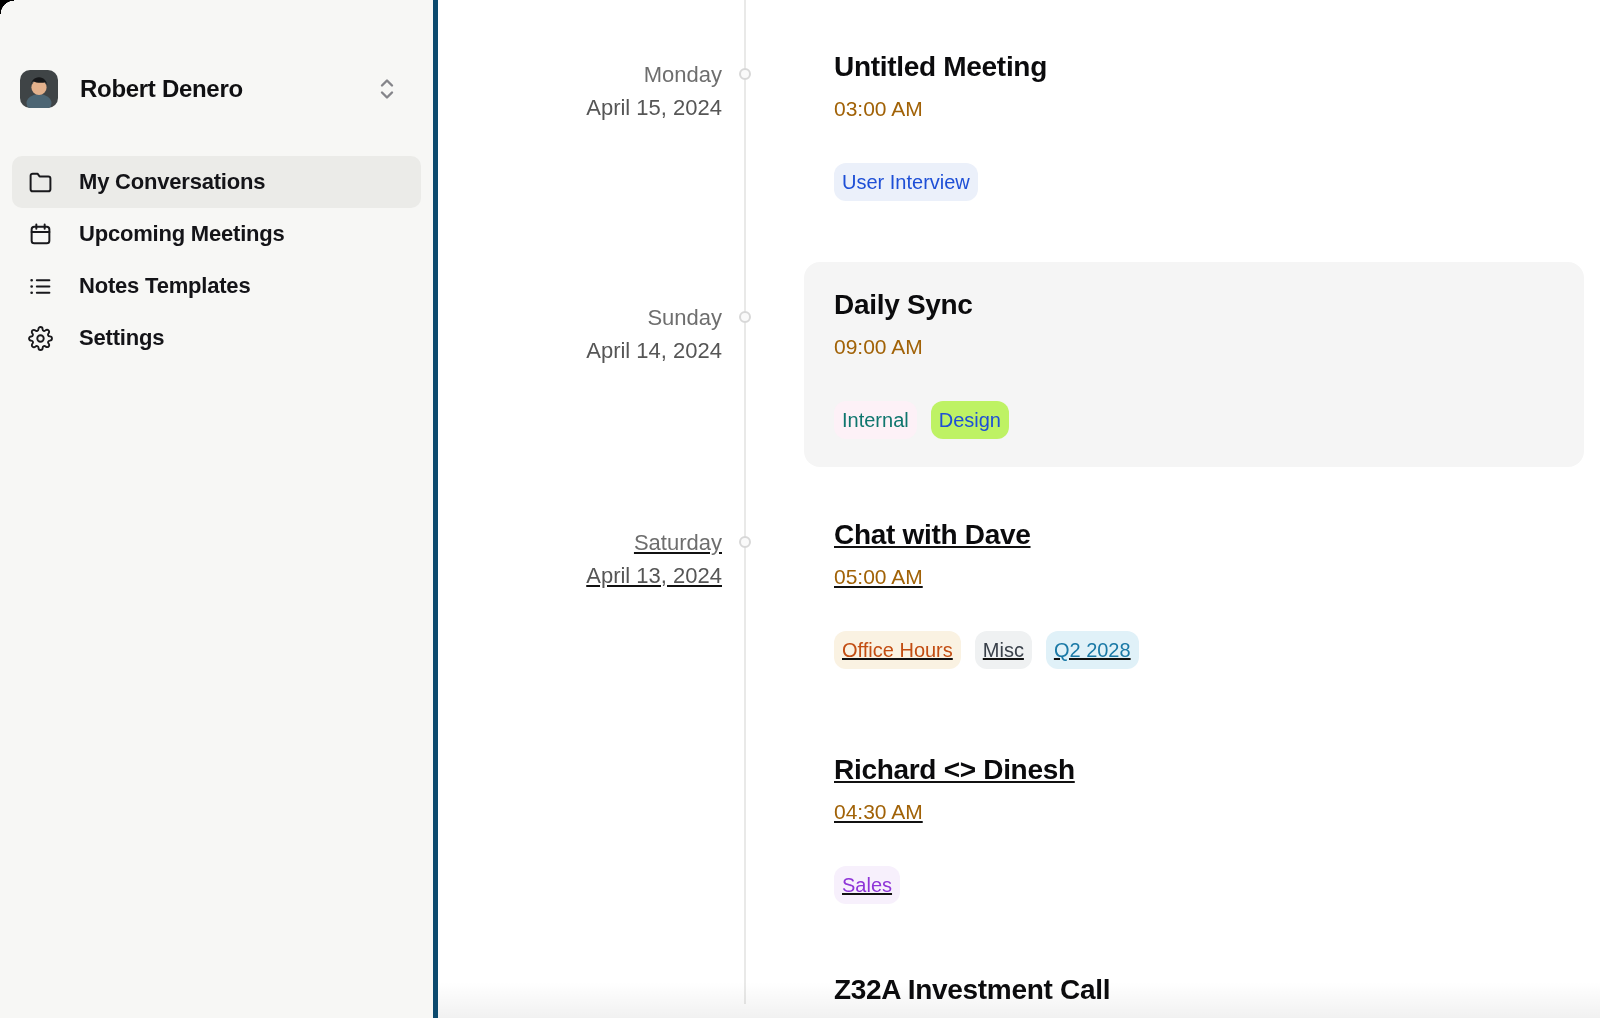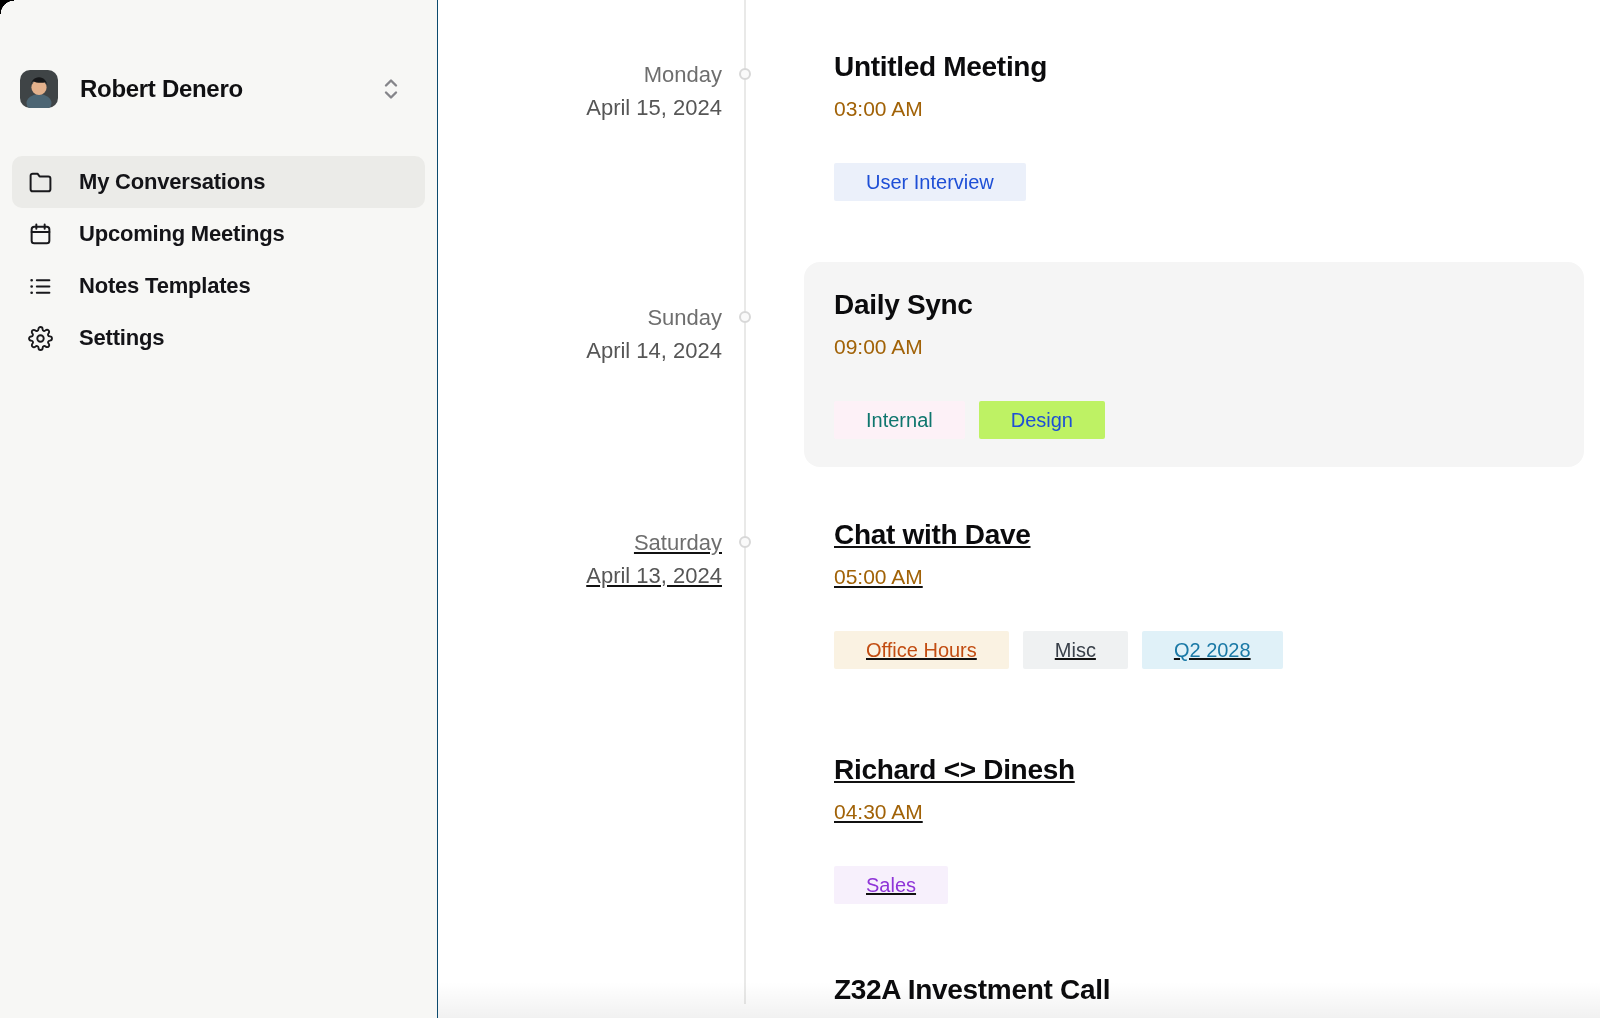--- a/index.html
+++ b/index.html
@@ -7,21 +7,21 @@
   body { font-family:"Liberation Sans", sans-serif; background:#fff; color:#111; }
   .app { position:relative; width:1600px; height:1018px; display:flex; background:#fff; }
 
   
   .corner-tl { position:absolute; top:0; left:0; width:14px; height:14px; z-index:9;
     background:radial-gradient(circle at 14px 14px, rgba(0,0,0,0) 13px, #000 13.5px); pointer-events:none; }
   .bottom-vignette { position:absolute; left:0; right:0; bottom:0; height:36px; z-index:8;
     background:linear-gradient(rgba(0,0,0,0), rgba(0,0,0,0.055)); pointer-events:none; }
 
   
-  .sidebar { width:438px; min-width:438px; height:100%; background:#f7f7f5; border-right:1px solid #0c4a6e; }
+  .sidebar { width:438px; min-width:438px; height:100%; background:#f7f7f5; border-right:5px solid #0c4a6e; }
   .profile { position:relative; display:flex; align-items:center; margin:70px 20px 0 20px; cursor:pointer; }
   .avatar { width:38px; height:38px; border-radius:10px; overflow:hidden; flex:none; }
   .avatar svg { display:block; }
   .profile-name { margin-left:22px; font-size:24px; font-weight:700; color:#101012; letter-spacing:-0.3px; }
   .chevron-updown { position:absolute; right:16px; top:50%; transform:translateY(-50%); color:#85858a; display:flex; }
 
   .nav { margin-top:48px; }
   .nav-item { display:flex; align-items:center; height:52px; margin:0 12px; padding:0 15px; border-radius:10px; cursor:pointer; }
   .nav-item.selected { background:#ebebe8; }
   .nav-icon { width:26px; height:26px; color:#19191c; flex:none; display:flex; align-items:center; justify-content:center; }
@@ -49,21 +49,21 @@
   .dot-plain { top:16px; }
   .dot-card { top:49px; }
 
   .meetings-col { flex:1; margin-left:58px; margin-right:16px; }
   .meeting { padding:0 30px; }
   .meeting.card { background:#f5f5f5; border-radius:16px; padding:28px 30px; }
   .meeting + .meeting { margin-top:86px; }
   .m-title { font-size:28px; font-weight:700; color:#0b0b0d; line-height:30px; letter-spacing:-0.3px; }
   .m-time { margin-top:13px; font-size:21px; color:#a16207; line-height:28px; }
   .m-tags { margin-top:40px; display:flex; gap:14px; }
-  .tag { font-size:20px; font-weight:500; line-height:24px; padding:7px 32px; border-radius:2px; cursor:pointer; white-space:nowrap; }
+  .tag { font-size:20px; font-weight:500; line-height:24px; padding:7px 8px; border-radius:12px; cursor:pointer; white-space:nowrap; }
 </style>
 </head>
 <body>
 
 <div class="app">
   <div class="corner-tl"></div>
 
   <div class="sidebar">
 
     <div class="profile">

